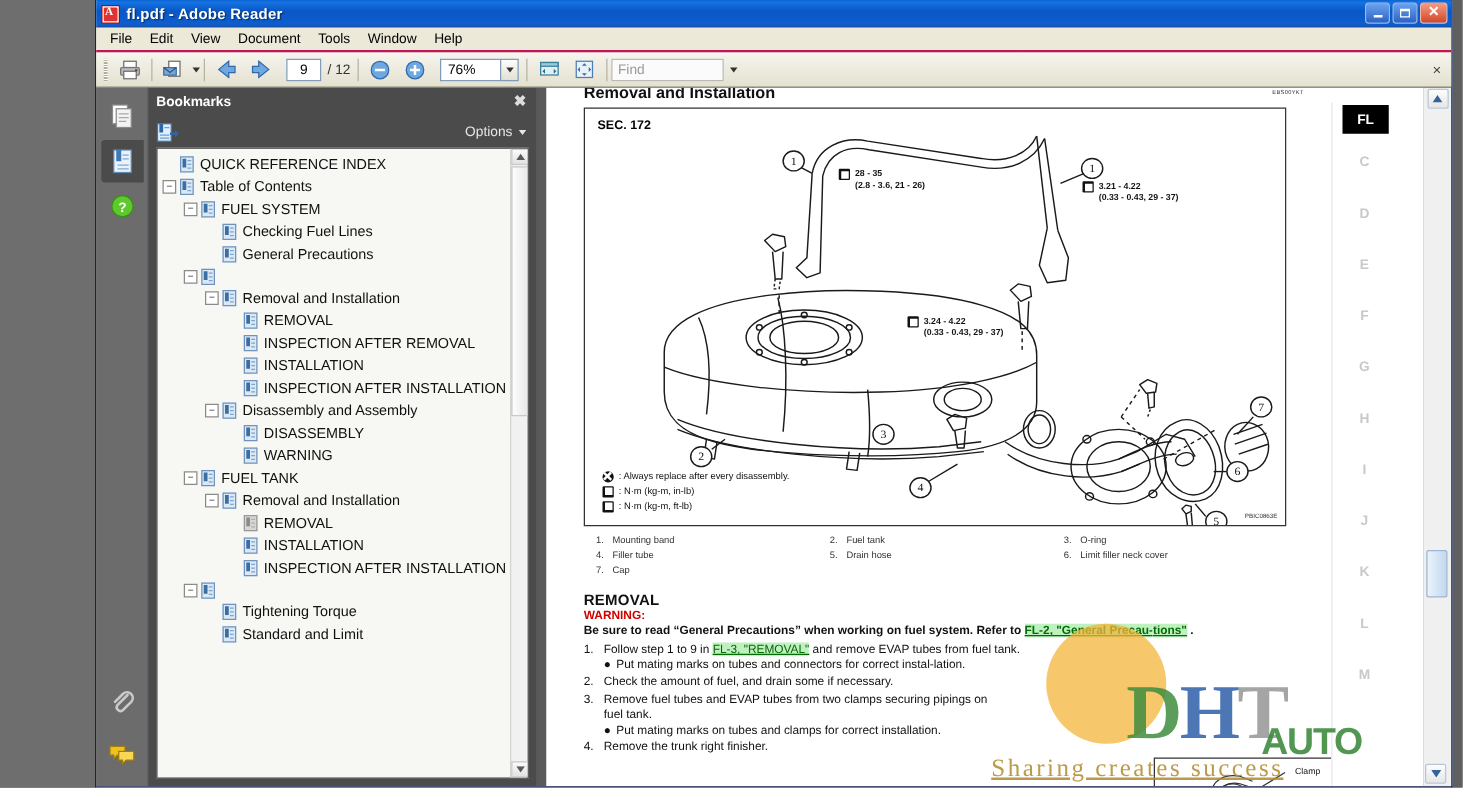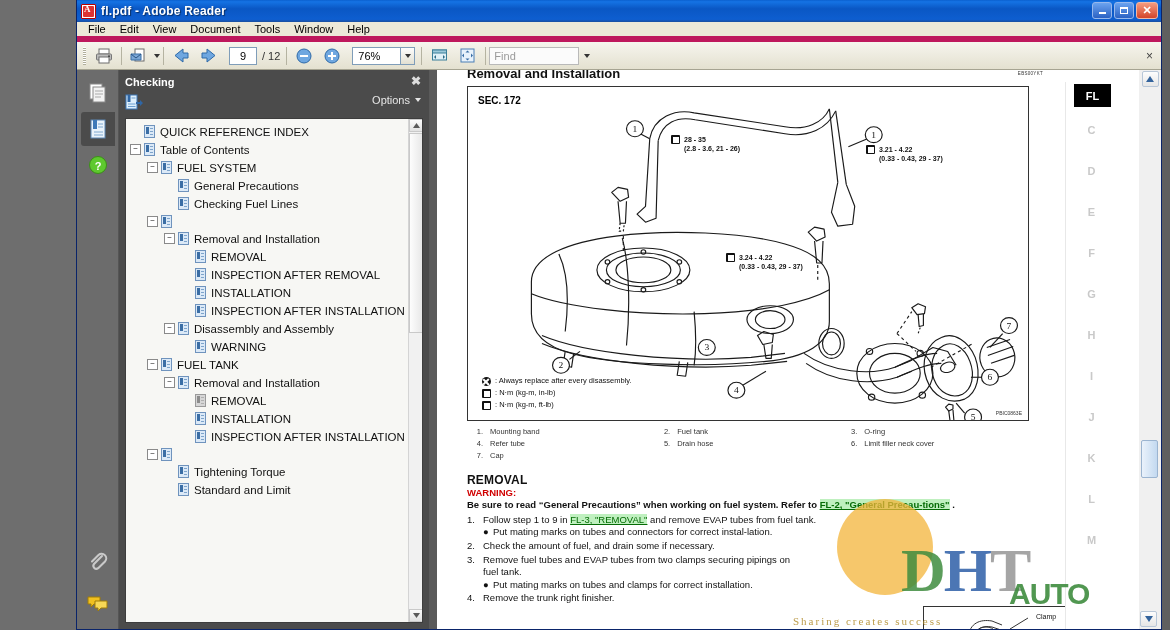--- a/index.html
+++ b/index.html
@@ -77,21 +77,21 @@
   }
   .winbtn .glyph-min { width:7px; height:2px; background:#fff; margin-top:5px; }
   .winbtn .glyph-max { width:8px; height:7px; border:1px solid #fff; border-top-width:2px; }
   .winbtn .glyph-x { font-size:11px; line-height:11px; font-family:"Liberation Sans",sans-serif; }
 
   
   .menubar {
     height: 20px; background:#ece9d8;
     display:flex; align-items:center;
     padding-left:4px; font-size:11px; color:#000;
-    border-bottom:6px solid #be185d;
+    border-bottom:2px solid #be185d;
     flex: 0 0 20px;
   }
   .menubar .mi { padding:2px 7px; cursor:default; }
 
   
   .toolbar {
     height: 28px;
     background: linear-gradient(to bottom,#f6f5ee,#e4e1d0);
     display:flex; align-items:center;
     border-bottom:1px solid #a6a492;
@@ -160,21 +160,21 @@
     display:flex; flex-direction:column;
     position:relative;
   }
   .bm-head {
     height:24px; display:flex; align-items:center;
     padding:0 6px; color:#fff; font-size:11px; font-weight:bold;
     position:relative;
   }
   .bm-head .x { position:absolute; right:8px; top:4px; color:#ddd; font-size:12px; cursor:pointer; font-weight:bold;}
   .bm-toolbar {
-    height:24px; display:flex; 
+    height:24px; display:flex; align-items:center;
     padding:0 8px 0 6px; position:relative;
   }
   .bm-opts { position:absolute; right:8px; color:#e6e6e6; font-size:11px; cursor:pointer; display:flex; align-items:center; gap:4px;}
   .bm-opts .caret { border-top-color:#e6e6e6; }
   .bm-tree-wrap {
     flex:1 1 auto; margin:0 6px 6px 6px;
     background:#f7f7f4; border:1px solid #3d3d3d;
     position:relative; overflow:hidden;
   }
   .bm-tree {
@@ -230,21 +230,21 @@
   .pg-code { position:absolute; right:96px; top:1px; font-size:4.5px; color:#333; letter-spacing:.3px; }
   .pg-title {
     position:absolute; left:30px; top:-4px; font-size:13px; font-weight:bold; color:#111;
   }
   .fig {
     position:absolute; left:30px; top:16px; right:110px; height:335px;
     border:1px solid #333; background:#fff;
   }
   .sec { position:absolute; left:10px; top:8px; font-size:10px; font-weight:bold; color:#000; }
   .legend { position:absolute; left:14px; bottom:8px; font-size:7.5px; color:#111; line-height:10px; }
-  .legend .lr { display:flex; align-items:flex-end; margin-bottom:2px; }
+  .legend .lr { display:flex; align-items:center; margin-bottom:2px; }
   .sym {
     width:9px;height:9px;background:#111;border-radius:50%;
     margin-right:4px; flex:0 0 9px; position:relative;
   }
   .sym.sq { border-radius:1px; background:#111; }
   .sym.sq:after{content:"";position:absolute;left:1.5px;top:1.5px;width:6px;height:6px;background:#fff;}
   .sym:after { content:""; }
   .sym.x:after{
     content:""; position:absolute; left:3.2px; top:.6px; width:2.4px;height:7.8px;background:#fff;
     transform:rotate(45deg); box-shadow:none;
@@ -326,22 +326,23 @@
   .wm .d { color:#3f8c3f; opacity:.85;}
   .wm .h { color:#2d5fa8; opacity:.85;}
   .wm .t { color:#6a6a6a; opacity:.6;}
   .wm .auto {
     position:absolute; left:108px; bottom:18px;
     font-size:30px; font-weight:bold; color:#3f8c3f; opacity:.9;
     font-family:"Liberation Sans", sans-serif; letter-spacing:-1px;
   }
   .wm .tag {
     position:absolute; left:-108px; bottom:2px;
-    font-size:11px; color:#b08a2a; opacity:.85; letter-spacing:2px;
+    font-size:20px; color:#b08a2a; opacity:.85; letter-spacing:2px;
     font-family:"Liberation Serif", serif;
+    text-decoration:underline;
   }
   .wm-sun {
     position:absolute; right:228px; bottom:34px; width:96px; height:96px;
     border-radius:50%; background:#f3b43a; opacity:.75;
   }
   svg { display:block; }
 </style>
 </head>
 <body>
 
@@ -491,21 +492,21 @@
         <div class="rail-tab rail-bottom">
           <svg width="22" height="18" viewBox="0 0 22 18">
             <path d="M1 2 h12 v7 h-6 l-3 3 v-3 h-3z" fill="#f0c020" stroke="#a07d08"></path>
             <path d="M8 6 h12 v7 h-6 l-3 3 v-3 h-3z" fill="#f7d856" stroke="#a07d08"></path>
           </svg>
         </div>
       </div>
 
       <div class="bmpanel">
         <div class="bm-head">
-          <span>Checking</span>
+          <span>Bookmarks</span>
           <span class="x">✖</span>
         </div>
         <div class="bm-toolbar">
           <span>
             <svg width="18" height="16" viewBox="0 0 18 16">
               <rect x="1" y="1" width="11" height="14" fill="#dff0fc" stroke="#3f79b8"></rect>
               <rect x="2.5" y="1" width="3" height="7" fill="#2f66a5"></rect>
               <g stroke="#6d9fd0">
                   <line x1="6.5" y1="4" x2="10.5" y2="4"></line>
                   <line x1="3" y1="10" x2="10.5" y2="10"></line>
@@ -532,26 +533,26 @@
                 <span class="label">Table of Contents</span>
               </div>
               <div class="row" style="padding-left: 17px;">
                 <span class="tw">–</span>
                 <span class="bmicon"></span>
                 <span class="label">FUEL SYSTEM</span>
               </div>
               <div class="row" style="padding-left: 34px;">
                 <span class="tw none"></span>
                 <span class="bmicon"></span>
+                <span class="label">Checking Fuel Lines</span>
+              </div>
+              <div class="row" style="padding-left: 34px;">
+                <span class="tw none"></span>
+                <span class="bmicon"></span>
                 <span class="label">General Precautions</span>
-              </div>
-              <div class="row" style="padding-left: 34px;">
-                <span class="tw none"></span>
-                <span class="bmicon"></span>
-                <span class="label">Checking Fuel Lines</span>
               </div>
               <div class="row wrap" style="padding-left: 17px;">
                 <span class="tw">–</span>
                 <span class="bmicon"></span>
               </div>
               <div class="row" style="padding-left: 34px;">
                 <span class="tw">–</span>
                 <span class="bmicon"></span>
                 <span class="label">Removal and Installation</span>
               </div>
@@ -572,20 +573,25 @@
               </div>
               <div class="row" style="padding-left: 51px;">
                 <span class="tw none"></span>
                 <span class="bmicon"></span>
                 <span class="label">INSPECTION AFTER INSTALLATION</span>
               </div>
               <div class="row" style="padding-left: 34px;">
                 <span class="tw">–</span>
                 <span class="bmicon"></span>
                 <span class="label">Disassembly and Assembly</span>
+              </div>
+              <div class="row" style="padding-left: 51px;">
+                <span class="tw none"></span>
+                <span class="bmicon"></span>
+                <span class="label">DISASSEMBLY</span>
               </div>
               <div class="row" style="padding-left: 51px;">
                 <span class="tw none"></span>
                 <span class="bmicon"></span>
                 <span class="label">WARNING</span>
               </div>
               <div class="row" style="padding-left: 17px;">
                 <span class="tw">–</span>
                 <span class="bmicon"></span>
                 <span class="label">FUEL TANK</span>
@@ -814,21 +820,21 @@
                   <span>Fuel tank</span>
                 </div>
                 <div class="pl-col">
                   <span class="pl-num">3.</span>
                   <span>O-ring</span>
                 </div>
               </div>
               <div class="pl-row">
                 <div class="pl-col">
                   <span class="pl-num">4.</span>
-                  <span>Refer tube</span>
+                  <span>Filler tube</span>
                 </div>
                 <div class="pl-col">
                   <span class="pl-num">5.</span>
                   <span>Drain hose</span>
                 </div>
                 <div class="pl-col">
                   <span class="pl-num">6.</span>
                   <span>Limit filler neck cover</span>
                 </div>
               </div>

